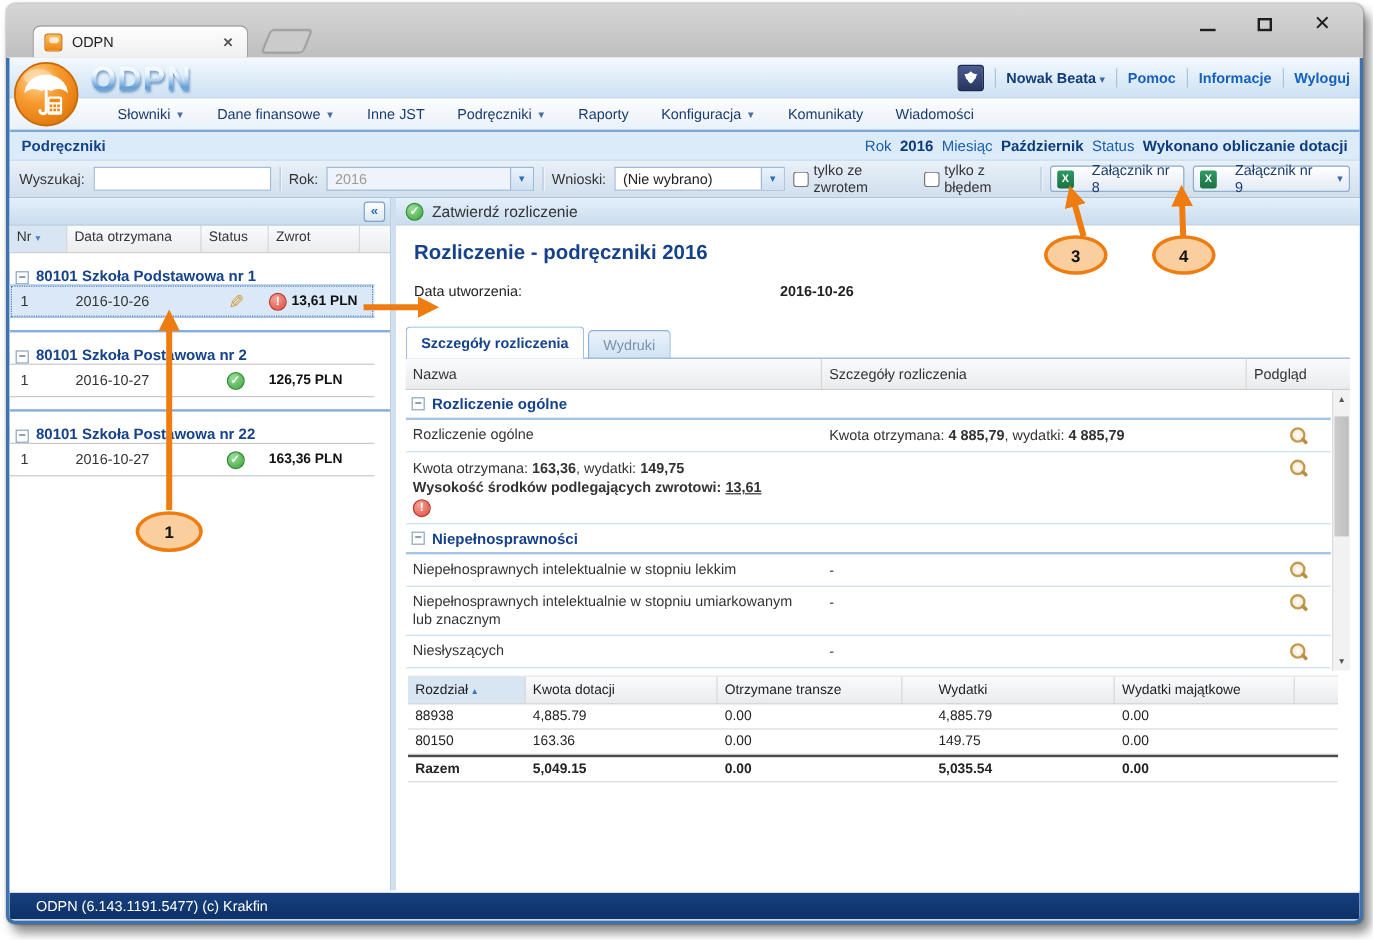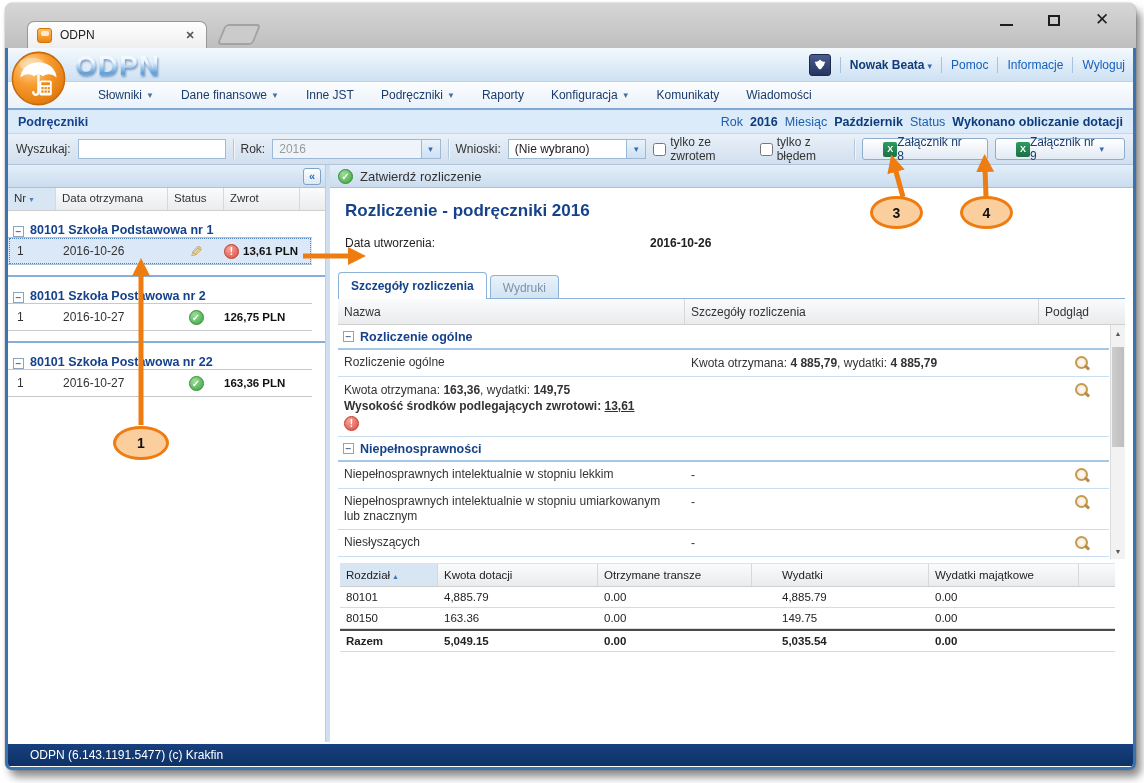--- a/index.html
+++ b/index.html
@@ -51,21 +51,21 @@
   .logo-word { position:absolute; left:67px; top:2px; font-weight:bold; font-size:28px; letter-spacing:1px;
     background:linear-gradient(180deg,#ffffff 0%,#eaf5ff 38%,#5f9fd8 72%,#a7cdee 100%);
     -webkit-background-clip:text; background-clip:text; color:transparent;
     filter:drop-shadow(1px 2px 1px rgba(40,90,150,.55)); }
   .header-right { position:absolute; right:8px; top:0; height:100%; display:flex; align-items:center; gap:9px; font-size:12px; }
   .emblem { width:22px; height:22px; border-radius:3px; background:linear-gradient(#4b5c8f,#26355f);
     border:1px solid #1d2a4d; display:flex; align-items:center; justify-content:center; }
   .hdr-sep { width:1px; height:16px; background:#a9c3dd; }
   .user-name { font-weight:bold; color:#123c78; }
   .dd-caret { font-size:9px; color:#3a6ba8; margin-left:3px; }
-  .hdr-link { color:#1560bd; font-weight:normal; }
+  .hdr-link { color:#1560bd; font-weight:bold; }
 
   
   .menubar { height:28px; background:linear-gradient(#fcfdfe,#e9f1f9);
     border-bottom:2px solid #7fa9d4; display:flex; align-items:center; gap:27px;
     padding-left:90px; font-size:12px; color:#1a3c6e; }
   .menu-item { display:flex; align-items:center; gap:4px; }
   .menu-caret { font-size:8px; color:#4d6f9d; }
 
   
   .crumbbar { height:24px; background:#dcebf9; border-bottom:1px solid #c2d8ec;
@@ -85,22 +85,22 @@
   .combo.disabled { background:#eef4fa; }
   .combo-text { padding:2px 6px 0; font-size:12px; color:#222; }
   .combo.disabled .combo-text { color:#9a9a9a; }
   .combo-btn { width:19px; border-left:1px solid #9db9d6;
     background:linear-gradient(#eaf3fc,#cfe0f2); color:#2e6db4; font-size:9px;
     display:flex; align-items:center; justify-content:center; }
   .combo-btn::before { content:"▾"; }
   .chk-group { display:flex; align-items:center; gap:4px; }
   .chk-group input { width:13px; height:13px; margin:0; }
   .tb-btn { height:22px; border:1px solid #8fadcc; border-radius:3px;
-    background:linear-gradient(#ffffff,#e2eaf4); display:flex; align-items:center; gap:0;
-    padding:0 20px; font-size:12px; color:#1a3c6e; }
+    background:linear-gradient(#ffffff,#e2eaf4); display:flex; align-items:center; gap:15px;
+    padding:0 5px; font-size:12px; color:#1a3c6e; }
   .excel-icon { width:15px; height:15px; background:linear-gradient(#2d9b62,#1d7044);
     border-radius:2px; color:#fff; font-size:9px; font-weight:bold; text-align:center; line-height:15px; }
   .excel-icon::before { content:"X"; }
   .btn-caret { font-size:9px; color:#3a6ba8; }
 
   
   .content { position:absolute; top:117px; bottom:25px; left:0; right:0; background:#cfdfef; }
   .left-panel { position:absolute; left:0; top:0; bottom:0; width:318px; background:#fff;
     border-right:1px solid #b9cfe6; }
   .right-panel { position:absolute; left:322px; right:0; top:0; bottom:0; background:#fff; }
@@ -540,21 +540,21 @@
             <div class="summary">
               <div class="sm-header">
                 <div class="sm-c0 sort-asc">Rozdział</div>
                 <div class="sm-c1">Kwota dotacji</div>
                 <div class="sm-c2">Otrzymane transze</div>
                 <div class="sm-c3">Wydatki</div>
                 <div class="sm-c4">Wydatki majątkowe</div>
                 <div class="sm-c5"></div>
               </div>
               <div class="sm-row">
-                <div class="sm-c0">80101</div>
+                <div class="sm-c0">88938</div>
                 <div class="sm-c1">4,885.79</div>
                 <div class="sm-c2">0.00</div>
                 <div class="sm-c3">4,885.79</div>
                 <div class="sm-c4">0.00</div>
                 <div class="sm-c5"></div>
               </div>
               <div class="sm-row">
                 <div class="sm-c0">80150</div>
                 <div class="sm-c1">163.36</div>
                 <div class="sm-c2">0.00</div>

